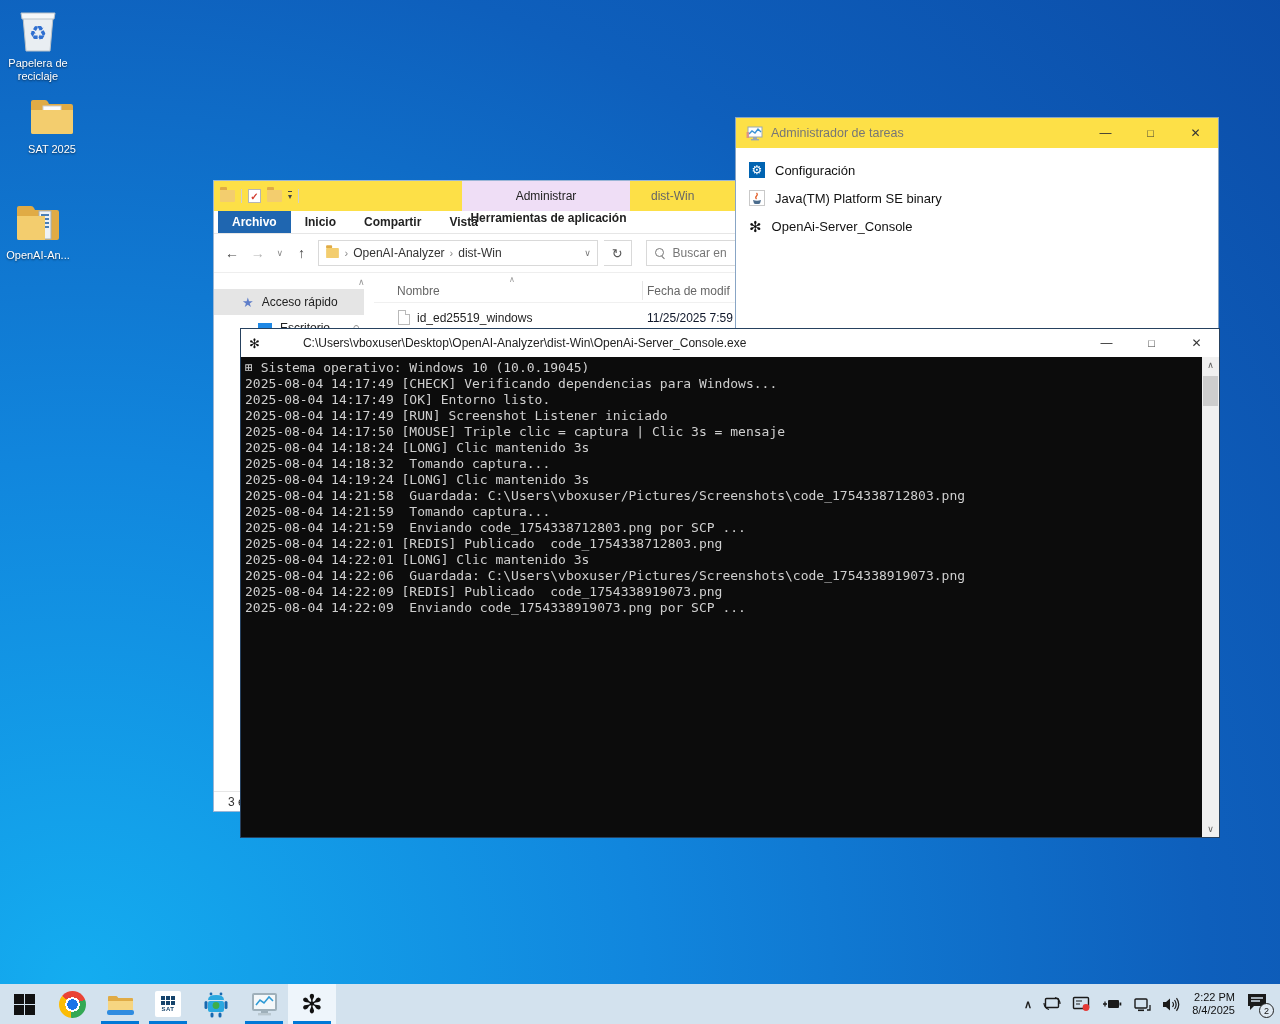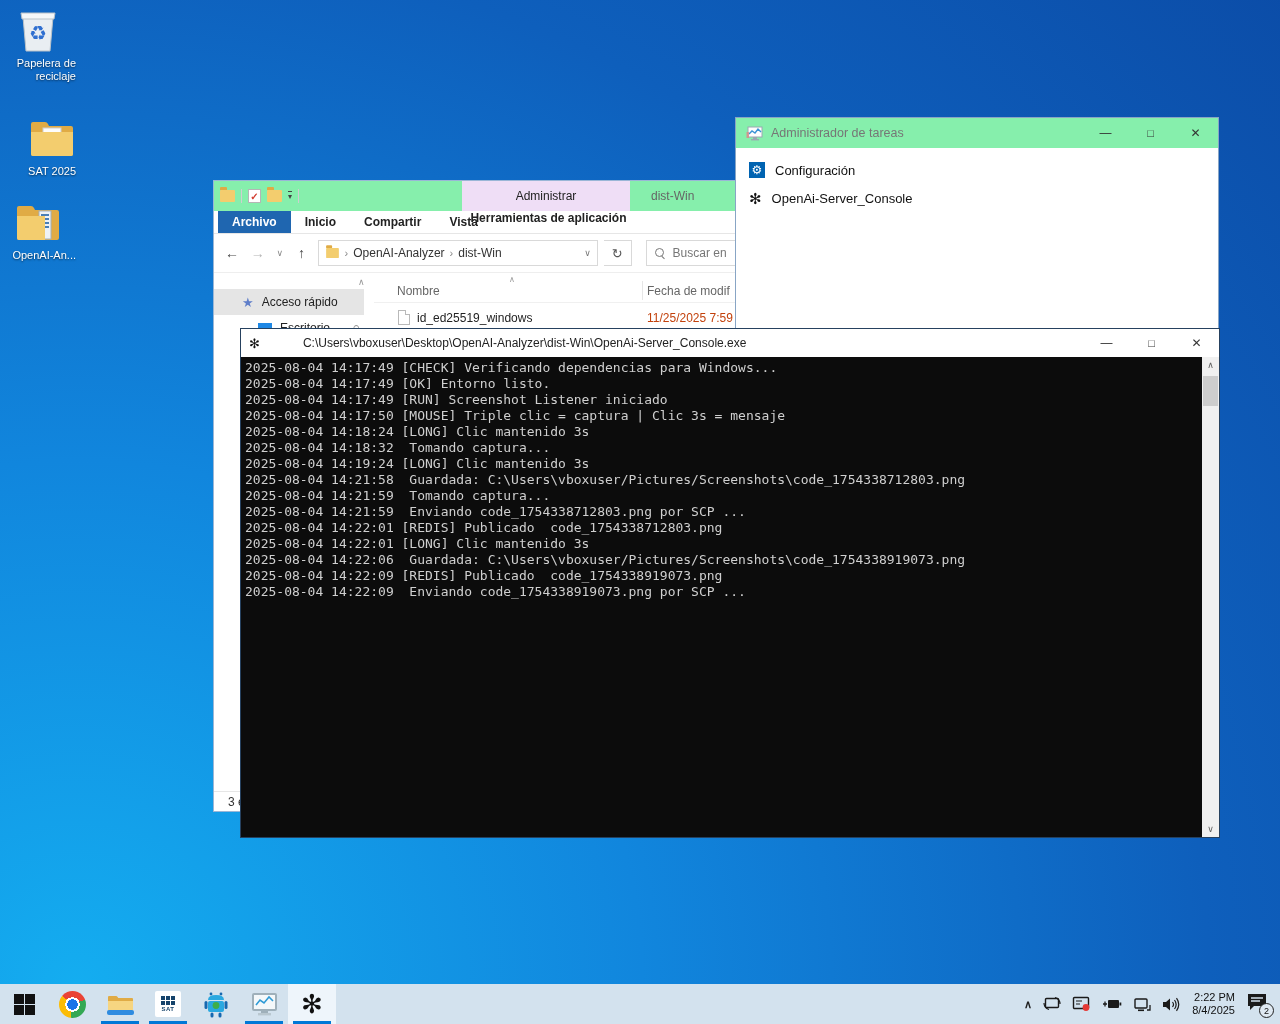--- a/index.html
+++ b/index.html
@@ -6,25 +6,25 @@
   html,body { width:1280px; height:1024px; overflow:hidden;
     font-family:"Liberation Sans", sans-serif; }
   body { position:relative;
     background:
       radial-gradient(130% 150% at 6% 96%, #14adf0 0%, #1186dd 34%, #0e5fbc 68%, #0b4ba6 100%);
   }
 
   
   .desk-item { position:absolute; left:0; width:76px; text-align:center; cursor:default; }
   .desk-item .ic { width:48px; height:48px; margin:0 auto 3px; display:flex; align-items:center; justify-content:center; }
-  .desk-item .lbl { color:#fff; font-size:11px; line-height:13px; text-shadow:0 1px 2px rgba(0,0,0,.6);text-align:right; }
+  .desk-item .lbl { color:#fff; font-size:11px; line-height:13px; text-shadow:0 1px 2px rgba(0,0,0,.6); }
 
   
   .window { position:absolute; background:#fff; }
-  .titlebar { position:relative; display:flex; align-items:center; background:#86efac; }
+  .titlebar { position:relative; display:flex; align-items:center; background:#fde047; }
   .win-controls { position:absolute; right:0; top:0; height:100%; display:flex; }
   .win-controls span { width:45px; height:100%; display:flex; align-items:center; justify-content:center;
     font-size:12px; color:#333; }
   .win-controls .glyph-max { font-size:11px; }
 
   
   #explorer { left:213px; top:180px; width:700px; height:632px; border:1px solid #9ab6d6; z-index:1; }
   #explorer .titlebar { height:30px; padding-left:6px; }
   .qat { display:flex; align-items:center; gap:6px; }
   .qat .sep { width:1px; height:14px; background:#cfcfcf; }
@@ -69,21 +69,21 @@
   .col-head { position:relative; height:24px; margin-top:6px; border-bottom:1px solid #f0f0f0; font-size:12px; color:#666; }
   .col-head .c1 { position:absolute; left:23px; top:5px; }
   .col-head .sort { position:absolute; left:135px; top:-4px; font-size:8px; color:#999; }
   .col-head .div1 { position:absolute; left:268px; top:2px; bottom:2px; width:1px; background:#e6e6e6; }
   .col-head .c2 { position:absolute; left:273px; top:5px; }
   .file-row { position:relative; height:22px; margin-top:4px; font-size:12px; color:#222; }
   .file-row .fic { position:absolute; left:24px; top:3px; width:12px; height:15px; background:#fff; border:1px solid #b9b9b9; }
   .file-row .fic:before { content:""; position:absolute; top:-1px; right:-1px; width:4px; height:4px; background:#fff;
     border-left:1px solid #b9b9b9; border-bottom:1px solid #b9b9b9; }
   .file-row .fname { position:absolute; left:43px; top:4px; }
-  .file-row .fdate { position:absolute; left:273px; top:4px; color:#c2410c; }
+  .file-row .fdate { position:absolute; left:273px; top:4px; color:#0f172a; }
   .statusbar { position:absolute; left:0; right:0; bottom:0; height:20px; border-top:1px solid #e6e6e6;
     font-size:12px; color:#333; padding-left:14px; display:flex; align-items:center; }
 
   
   #taskmgr { left:735px; top:117px; width:484px; height:300px; border:1px solid #88a5c5; z-index:2; }
   #taskmgr .titlebar { height:30px; padding-left:10px; gap:8px; }
   #taskmgr .tm-title { font-size:12.5px; color:#767676; }
   .tm-list { padding-top:8px; }
   .tm-row { height:28px; display:flex; align-items:center; gap:10px; padding-left:13px; font-size:13px; color:#111; }
   .gear-sq { width:16px; height:16px; background:#0063b1; color:#fff; font-size:12px; display:flex; align-items:center; justify-content:center; }
@@ -135,21 +135,21 @@
 <div class="desk-item" style="top:6px;">
   <div class="ic">
     <svg width="42" height="46" viewBox="0 0 42 46">
       <path d="M6 10 L36 10 L33 44 L9 44 Z" fill="#e9eef2" stroke="#b9c2c9"></path>
       <path d="M4 6 L38 6 L37 12 L5 12 Z" fill="#f4f7f9" stroke="#b9c2c9"></path>
       <text x="21" y="33" text-anchor="middle" font-size="20" fill="#2f6fd0">♻</text>
     </svg>
   </div>
   <div class="lbl">Papelera de reciclaje</div>
 </div>
-<div class="desk-item" style="top:114px;padding-left:28px;">
+<div class="desk-item" style="top:92px;padding-left:28px;">
   <div class="ic">
     <svg width="46" height="40" viewBox="0 0 46 40">
       <path d="M2 6 Q2 4 4 4 L16 4 Q18 4 19 6 L20 8 L42 8 Q44 8 44 10 L44 36 Q44 38 42 38 L4 38 Q2 38 2 36 Z" fill="#e0ab45"></path>
       <rect x="14" y="10" width="18" height="26" fill="#fdfdfd" stroke="#cfcfcf"></rect>
       <path d="M2 14 L44 14 L44 36 Q44 38 42 38 L4 38 Q2 38 2 36 Z" fill="#f3cd6e"></path>
     </svg>
   </div>
   <div class="lbl">SAT 2025</div>
 </div>
 <div class="desk-item" style="top:198px;">
@@ -254,39 +254,49 @@
       <span class="glyph-max">□</span>
       <span>✕</span>
     </div>
   </div>
   <div class="tm-list">
     <div class="tm-row">
       <span class="gear-sq">⚙</span>
       <span>Configuración</span>
     </div>
     <div class="tm-row">
+      <span class="java-sq">
+        <svg width="12" height="13" viewBox="0 0 12 13">
+          <path d="M5.5 1 Q7 2.5 5.5 4 Q4 5.5 5.5 7" fill="none" stroke="#e2571f" stroke-width="1.2"></path>
+          <path d="M2 8 Q6 9.5 10 8 L9 11.5 Q6 12.5 3 11.5 Z" fill="#4a6b8c"></path>
+        </svg>
+      </span>
+      <span>Java(TM) Platform SE binary</span>
+    </div>
+    <div class="tm-row">
       <span class="openai-glyph">✻</span>
       <span>OpenAi-Server_Console</span>
     </div>
   </div>
 </div>
 
 <div id="console" class="window">
   <div class="titlebar">
     <span class="openai-glyph" style="font-size:13px">✻</span>
     <span class="c-title">C:\Users\vboxuser\Desktop\OpenAI-Analyzer\dist-Win\OpenAi-Server_Console.exe</span>
     <div class="win-controls">
       <span>—</span>
       <span class="glyph-max">□</span>
       <span>✕</span>
     </div>
   </div>
   <div class="con-body">
     <div class="con-text">
 
+    <div class="con-line">⊞ Sistema operativo: Windows 10 (10.0.19045)</div>
         <div class="con-line">2025-08-04 14:17:49 [CHECK] Verificando dependencias para Windows...</div>
         <div class="con-line">2025-08-04 14:17:49 [OK] Entorno listo.</div>
         <div class="con-line">2025-08-04 14:17:49 [RUN] Screenshot Listener iniciado</div>
         <div class="con-line">2025-08-04 14:17:50 [MOUSE] Triple clic = captura | Clic 3s = mensaje</div>
         <div class="con-line">2025-08-04 14:18:24 [LONG] Clic mantenido 3s</div>
         <div class="con-line">2025-08-04 14:18:32  Tomando captura...</div>
         <div class="con-line">2025-08-04 14:19:24 [LONG] Clic mantenido 3s</div>
         <div class="con-line">2025-08-04 14:21:58  Guardada: C:\Users\vboxuser/Pictures/Screenshots\code_1754338712803.png</div>
         <div class="con-line">2025-08-04 14:21:59  Tomando captura...</div>
         <div class="con-line">2025-08-04 14:21:59  Enviando code_1754338712803.png por SCP ...</div>

